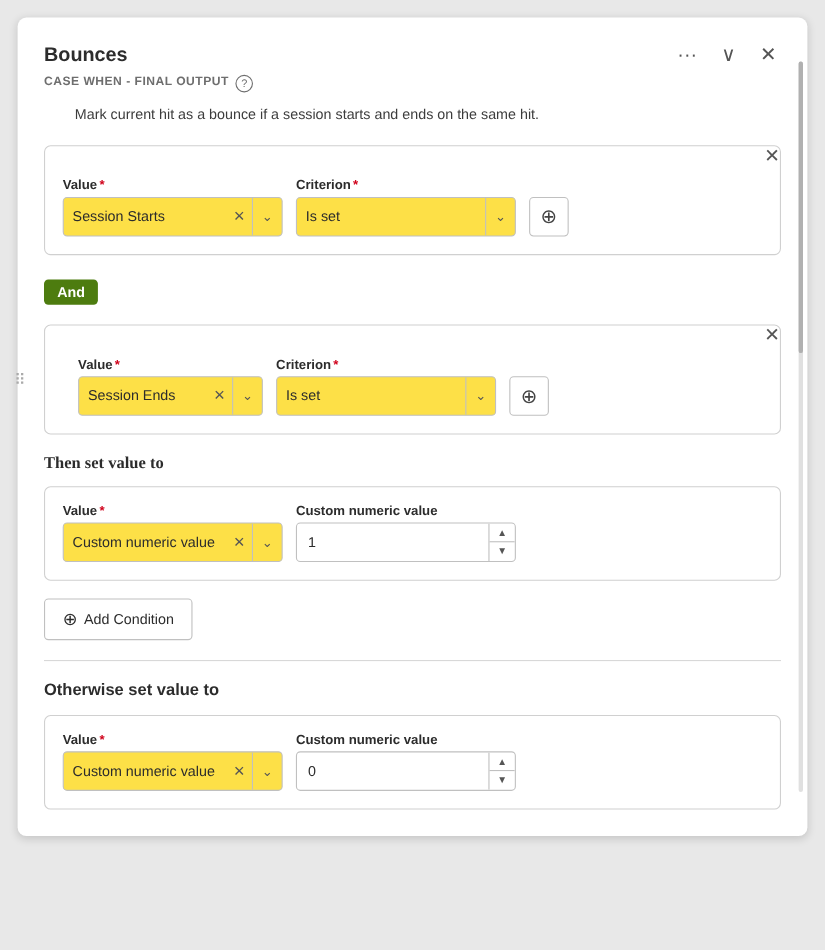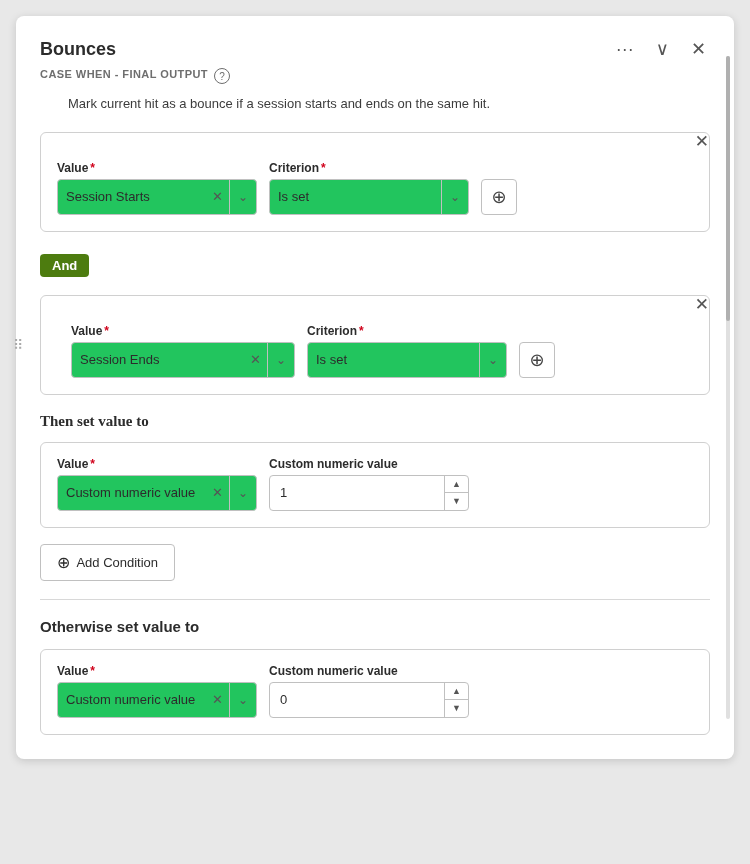--- a/index.html
+++ b/index.html
@@ -126,21 +126,21 @@
     }
     .field-label span.required {
       color: #d0021b;
       margin-left: 2px;
     }
     .select-wrapper {
       display: flex;
       align-items: center;
       border: 1.5px solid #c0c0c0;
       border-radius: 4px;
-      background: #22c55e;
+      background: #fde047;
       height: 36px;
       overflow: hidden;
     }
     .select-value {
       flex: 1;
       padding: 0 8px;
       font-size: 13px;
       white-space: nowrap;
       overflow: hidden;
       text-overflow: ellipsis;
@@ -370,21 +370,21 @@
       <span class="drag-handle">⠿</span>
       <button class="close-btn">
         <span>✕</span>
       </button>
       <div class="row-fields">
 
         <div class="field-group">
           <div class="field-label">
             <span>Value</span><span class="required">*</span>
           </div>
-          <div class="select-wrapper" style="width:224px;">
+          <div class="select-wrapper" style="width:168px;">
             <span class="select-value">Session Ends</span>
             <button class="select-clear">
               <span>✕</span>
             </button>
             <button class="select-arrow">
               <span>⌄</span>
             </button>
           </div>
         </div>
 

